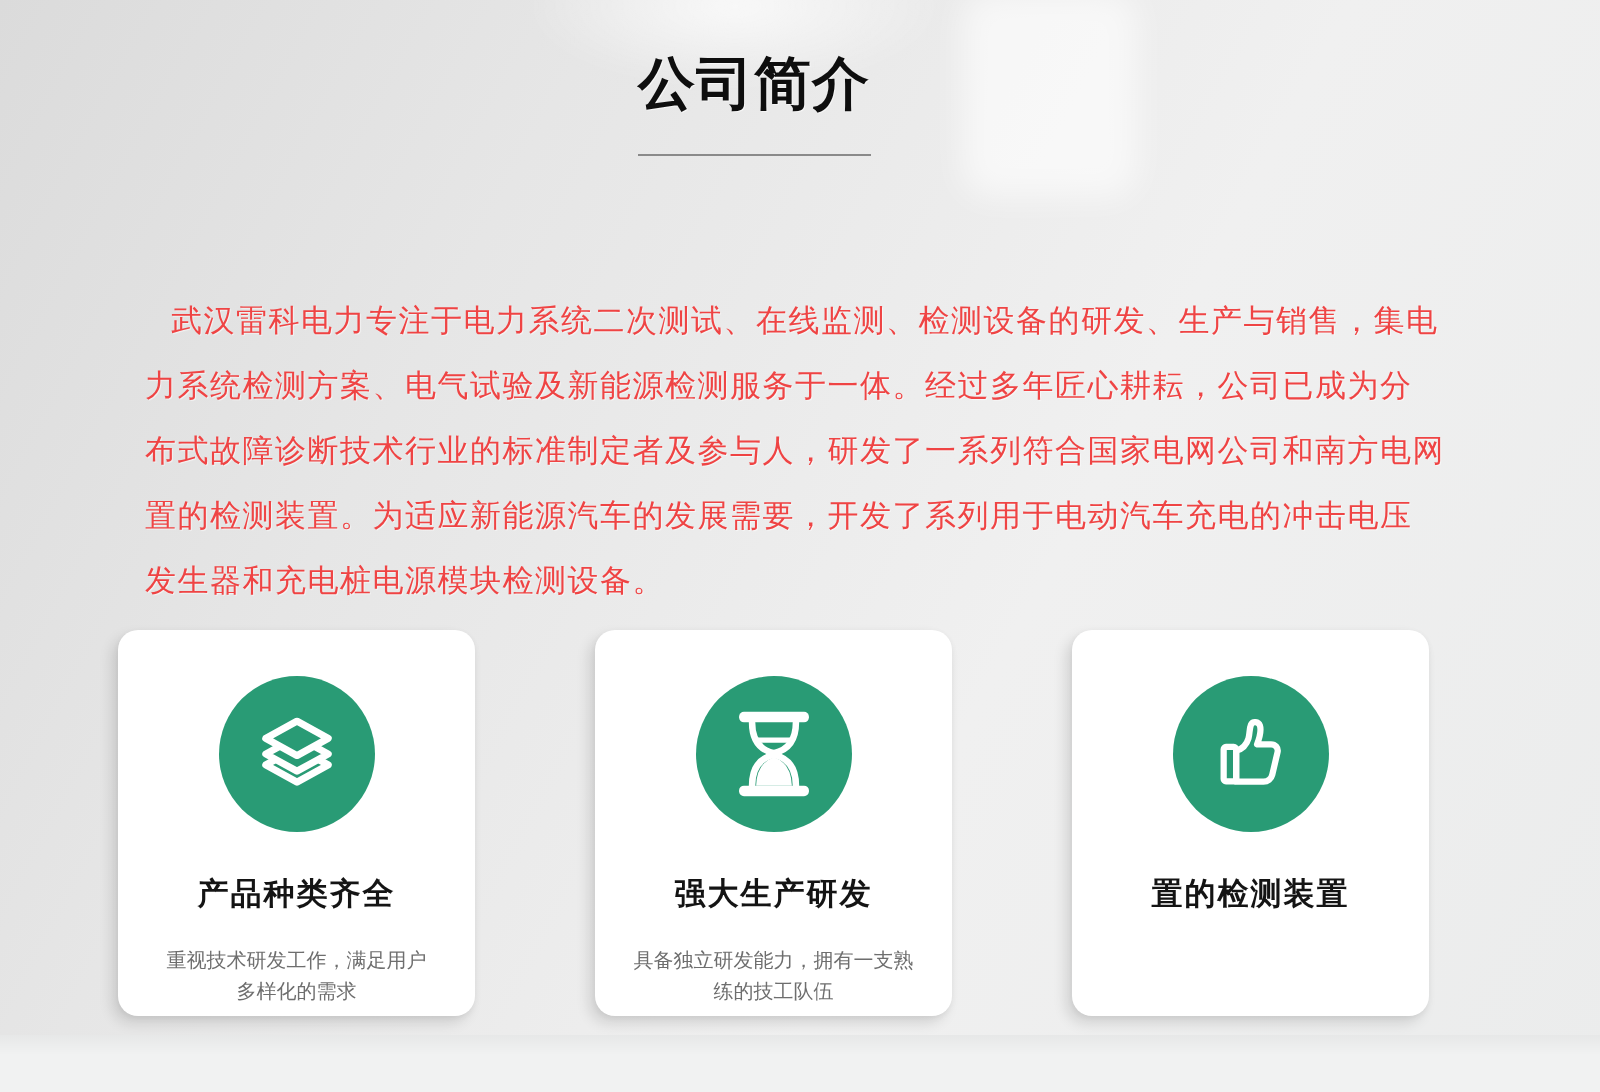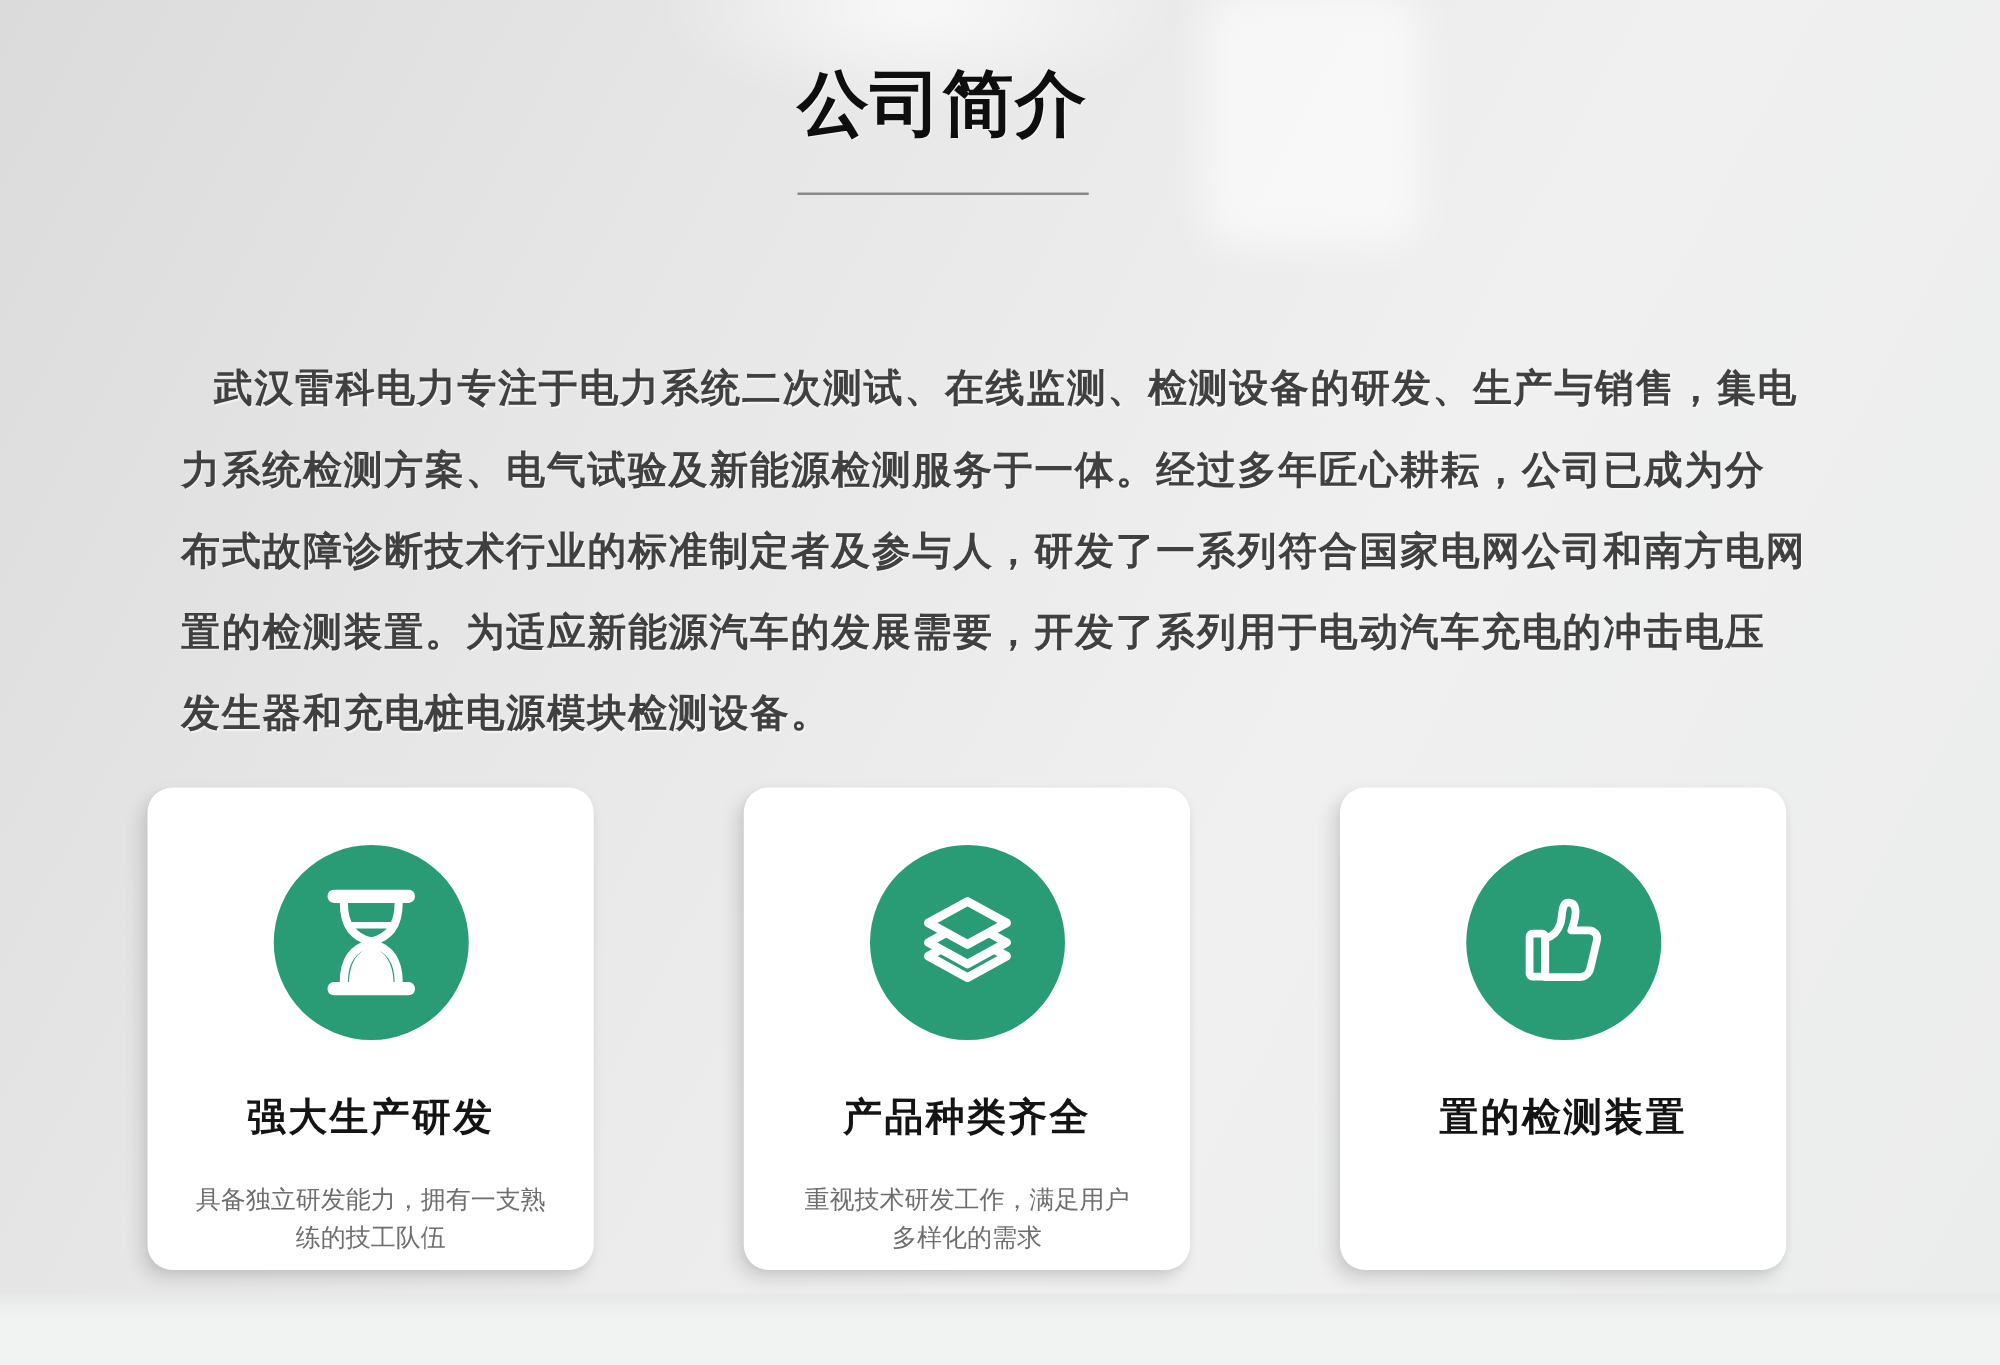--- a/index.html
+++ b/index.html
@@ -27,25 +27,24 @@
     text-shadow:1px 1px 0 rgba(255,255,255,0.55);
   }
   .title-divider{
     width:233px;height:2px;background:#8a8a8a;border:none;margin:35px auto 0 auto;
   }
   .page-subtitle{
     margin:23px 0 0 0;font-size:34px;font-weight:700;color:#000;letter-spacing:1px;
     text-shadow:1px 1px 0 rgba(255,255,255,0.5);
   }
   .intro{
-    position:absolute;left:145px;top:247px;width:1316px;
-    font-size:31px;line-height:65px;letter-spacing:1.5px;color:#404040;
+    position:absolute;left:145px;top:257px;width:1316px;
+    font-size:31px;line-height:65px;letter-spacing:1.5px;color:#ef4444;
     text-indent:26px;white-space:pre-line;text-align:left;
     text-shadow:1px 1px 1px rgba(255,255,255,0.6);
-    font-weight:bold;
   }
   .features{
     position:absolute;left:118px;top:630px;display:flex;gap:120px;
   }
   .card{
     width:357px;height:386px;background:#ffffff;border-radius:20px;
     box-shadow:-6px 7px 14px rgba(0,0,0,0.12),0 2px 6px rgba(0,0,0,0.05);
     text-align:center;box-sizing:border-box;padding-top:46px;
   }
   .icon-circle{
@@ -80,55 +79,55 @@
 <p class="intro">武汉雷科电力专注于电力系统二次测试、在线监测、检测设备的研发、生产与销售，集电
 力系统检测方案、电气试验及新能源检测服务于一体。经过多年匠心耕耘，公司已成为分
 布式故障诊断技术行业的标准制定者及参与人，研发了一系列符合国家电网公司和南方电网
 置的检测装置。为适应新能源汽车的发展需要，开发了系列用于电动汽车充电的冲击电压
 发生器和充电桩电源模块检测设备。</p>
 
 <div class="features">
 
   <div class="card">
     <div class="icon-circle">
+      <svg width="100" height="100" viewBox="0 0 64 64">
+        <g stroke="#ffffff" stroke-width="4.5" stroke-linejoin="round" fill="#299b75">
+          <path d="M32 28 L52 39 L32 50 L12 39 Z"></path>
+          <path d="M32 21 L52 32 L32 43 L12 32 Z"></path>
+          <path d="M32 11 L52 22 L32 33 L12 22 Z"></path>
+        </g>
+      </svg>
+    </div>
+    <div class="card-title">产品种类齐全</div>
+    <div class="card-desc">重视技术研发工作，满足用户
+多样化的需求</div>
+  </div>
+
+  <div class="card">
+    <div class="icon-circle">
       <svg width="104" height="104" viewBox="0 0 64 64">
         <rect x="10.5" y="6" width="43" height="6.5" rx="3" fill="#ffffff"></rect>
         <rect x="10.5" y="51.5" width="43" height="6.5" rx="3" fill="#ffffff"></rect>
         <g stroke="#ffffff" stroke-width="4" fill="none" stroke-linecap="round">
           <path d="M18.5 12.5 Q18.5 28.5 32 31.5 Q45.5 28.5 45.5 12.5"></path>
           <path d="M32 32.5 Q18.5 35.5 18.5 51.5"></path>
           <path d="M32 32.5 Q45.5 35.5 45.5 51.5"></path>
         </g>
         <path d="M22 23.5 L42 23.5" stroke="#ffffff" stroke-width="3.2"></path>
         <path d="M32 34 Q21.5 37.5 21 51.5 L43 51.5 Q42.5 37.5 32 34 Z" fill="#ffffff"></path>
       </svg>
     </div>
     <div class="card-title">强大生产研发</div>
     <div class="card-desc">具备独立研发能力，拥有一支熟
 练的技工队伍</div>
   </div>
 
   <div class="card">
     <div class="icon-circle">
       <svg width="100" height="100" viewBox="0 0 64 64">
-        <g stroke="#ffffff" stroke-width="4.5" stroke-linejoin="round" fill="#299b75">
-          <path d="M32 28 L52 39 L32 50 L12 39 Z"></path>
-          <path d="M32 21 L52 32 L32 43 L12 32 Z"></path>
-          <path d="M32 11 L52 22 L32 33 L12 22 Z"></path>
-        </g>
-      </svg>
-    </div>
-    <div class="card-title">产品种类齐全</div>
-    <div class="card-desc">重视技术研发工作，满足用户
-多样化的需求</div>
-  </div>
-
-  <div class="card">
-    <div class="icon-circle">
-      <svg width="100" height="100" viewBox="0 0 64 64">
         <g stroke="#ffffff" stroke-width="4" fill="none" stroke-linejoin="round" stroke-linecap="round">
           <rect x="14.5" y="27.5" width="8" height="22" rx="1.5"></rect>
           <path d="M22.5 30 C26.5 28.8 29.3 25.8 30.4 22 C31.2 19.3 30.9 15.6 32 13.2 C33.1 10.8 36.8 11.2 37.7 13.8 C38.7 16.8 37.4 21.8 35.9 25.8 L44.8 25.8 C47.6 25.8 49.6 28.1 49 30.8 L45.6 45.3 C45 47.9 42.7 49.7 40 49.7 L22.5 49.7 Z"></path>
         </g>
       </svg>
     </div>
     <div class="card-title">置的检测装置</div>
   </div>
 
 </div>

